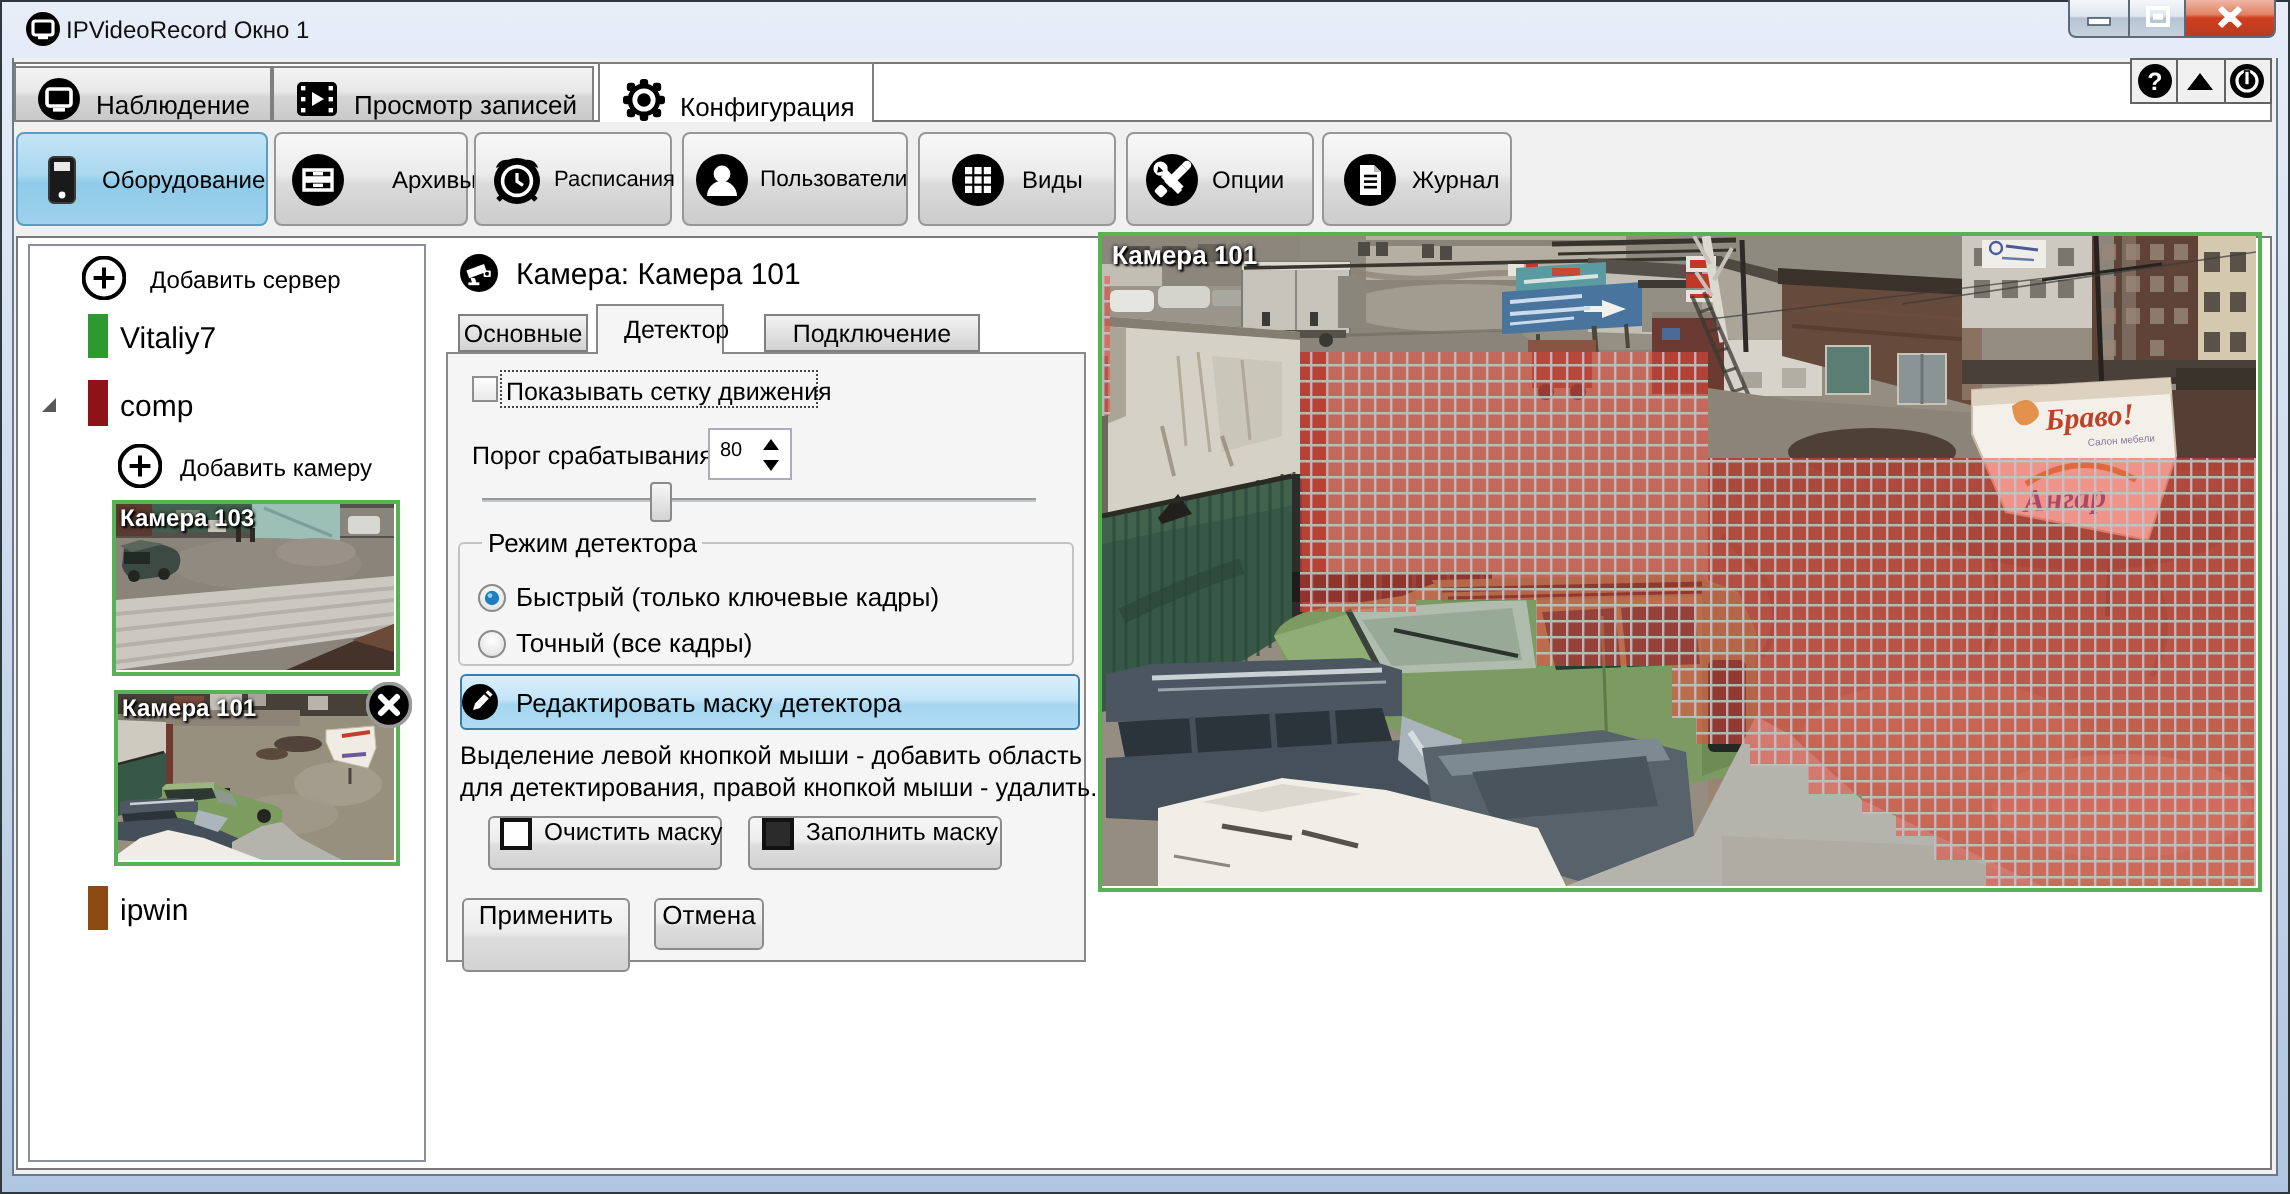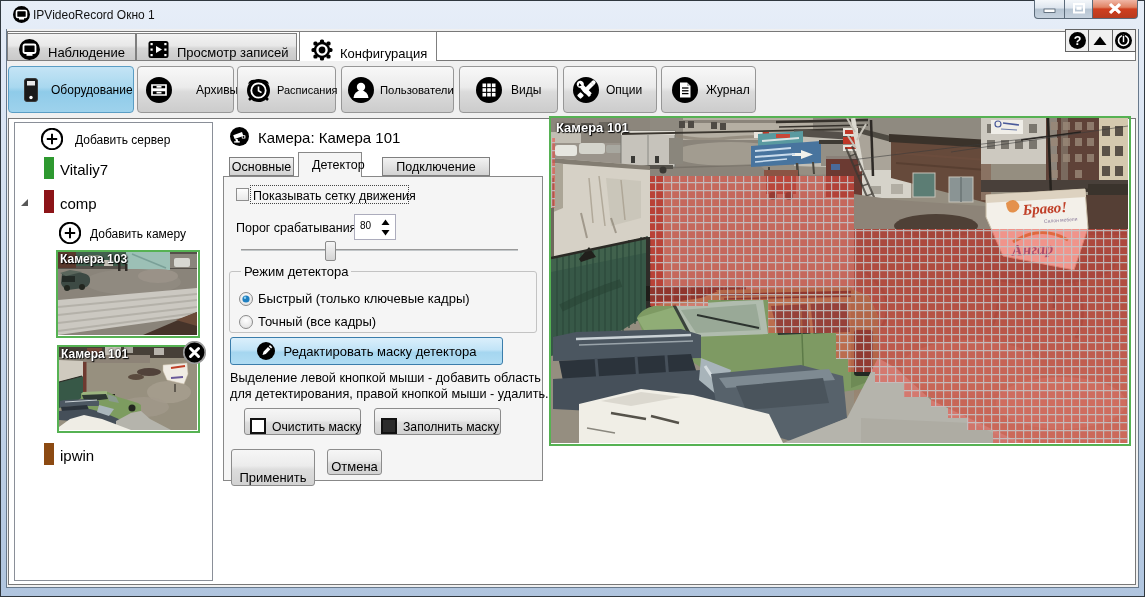--- a/index.html
+++ b/index.html
@@ -35,22 +35,22 @@
 #contentbox{left:223px;top:176px;width:320px;height:305px;background:#f5f5f5;border:1px solid #888}
 #dettab{left:298px;top:152px;width:64px;height:25px;background:#f5f5f5;border:1px solid #888;border-bottom:none;display:flex;align-items:center;font-size:12.5px}
 #checkbox{left:236px;top:188px;width:13px;height:13px;border:1px solid #8e8e8e;background:linear-gradient(180deg,#fdfdfd,#e9e9e9)}
 #focus{left:250px;top:185px;width:159px;height:19px;border:1px dotted #444}
 .lbl{font-size:12.5px;color:#000}
 #spin{left:354px;top:214px;width:42px;height:26px;background:#fff;border:1px solid #acacbc}
 #slider{left:241px;top:249px;width:277px;height:2px;background:#c2c6c8;border-top:1px solid #999}
 #thumbsl{left:325px;top:241px;width:11px;height:20px;background:linear-gradient(180deg,#f6f6f6,#d4d4d4);border:1px solid #8a8a8a;border-radius:2px}
 #groupbox{left:229px;top:271px;width:308px;height:62px;border:1px solid #c3c3c3;border-radius:3px}
 .radio{width:14px;height:14px;border-radius:50%;border:1px solid #8a8a8a;background:radial-gradient(circle at 50% 35%,#fff,#dcdcdc)}
-#bluebtn{left:230px;top:337px;width:273px;height:28px;background:linear-gradient(180deg,#dbeffb,#c2e4f7 45%,#a5d6f0 55%,#b0dcf3);border:1px solid #3a7dab;border-radius:3px;display:flex;align-items:center;justify-content:center;font-size:13px}
-.gbtn{background:linear-gradient(180deg,#f6f6f6,#ececec 45%,#dddddd 55%,#d2d2d2);border:1px solid #8c8c8c;border-radius:3px;display:flex;align-items:flex-end;font-size:12.5px;color:#000;white-space:nowrap}
+#bluebtn{left:230px;top:337px;width:310px;height:28px;background:linear-gradient(180deg,#dbeffb,#c2e4f7 45%,#a5d6f0 55%,#b0dcf3);border:1px solid #3a7dab;border-radius:3px;display:flex;align-items:center;font-size:13px}
+.gbtn{background:linear-gradient(180deg,#f6f6f6,#ececec 45%,#dddddd 55%,#d2d2d2);border:1px solid #8c8c8c;border-radius:3px;display:flex;align-items:flex-start;font-size:12.5px;color:#000;white-space:nowrap}
 
 #video{left:549px;top:116px;width:582px;height:330px;border:2.5px solid #56b253}
 .camlabel{color:#fff;font-weight:bold;font-size:13px;text-shadow:0 0 2px #000,1px 1px 1px #000}
 .thumb{border:2.5px solid #56b253}
 </style></head>
 <body>
 <div id="frame" class="abs"></div>
 <div id="content" class="abs"></div>
 
 <svg class="abs" style="left:13px;top:6px" width="17" height="17" viewBox="0 0 17 17">

